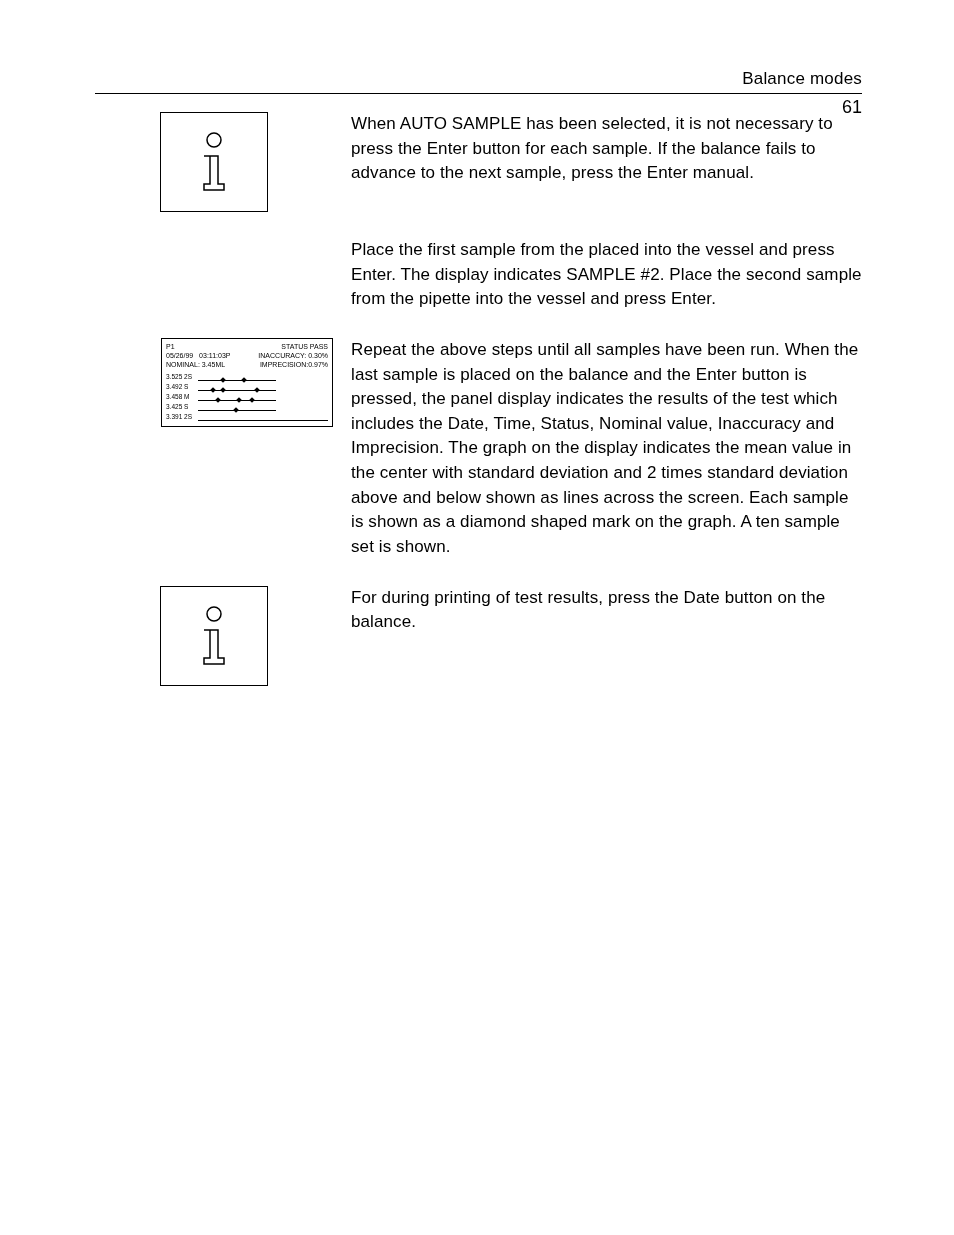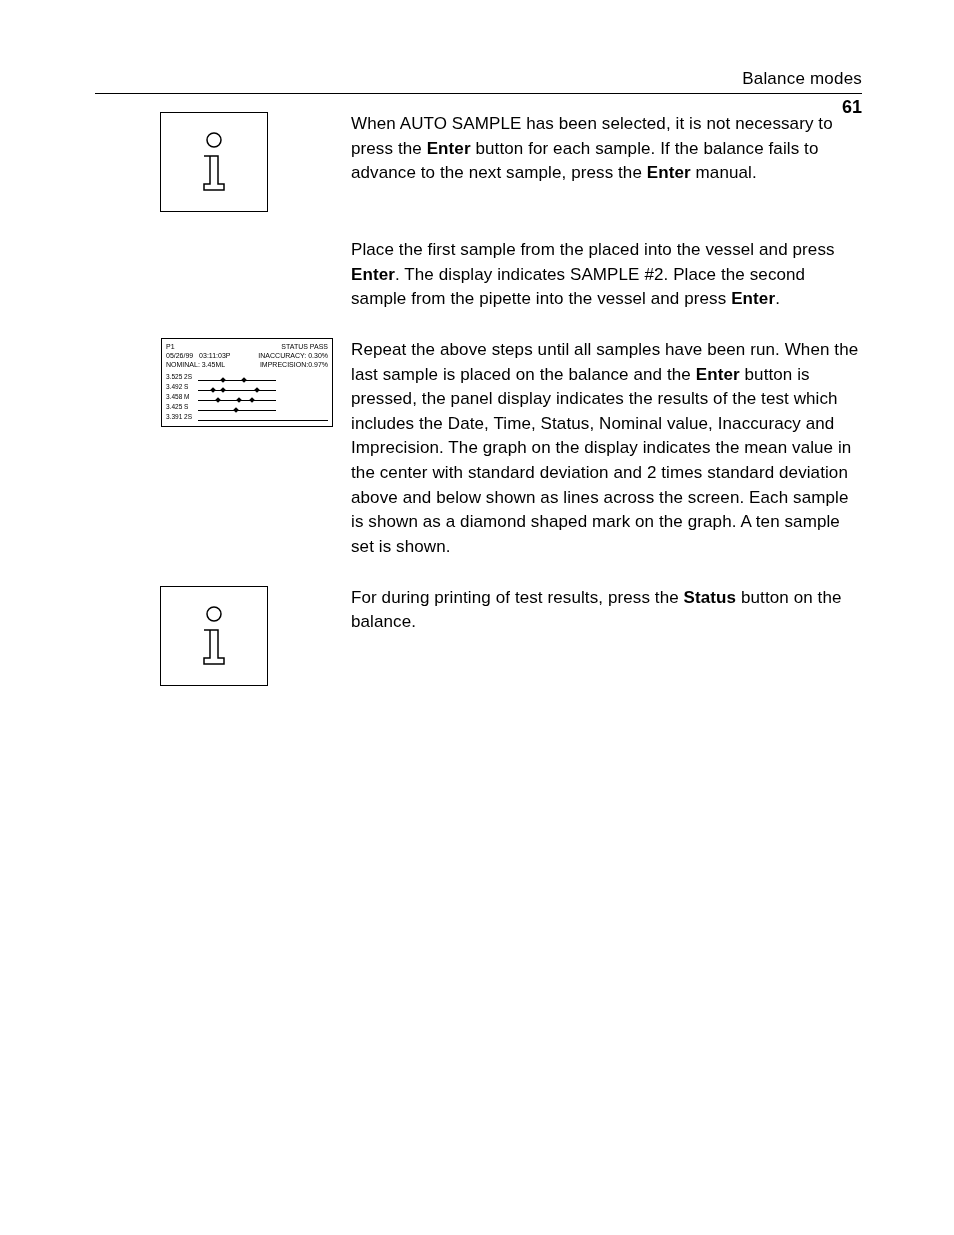--- a/index.html
+++ b/index.html
@@ -24,21 +24,21 @@
     font-weight: 400;
     letter-spacing: 0.2px;
   }
   .header-rule {
     border: none;
     border-top: 1px solid #000;
     margin-top: 4px;
   }
   .page-number {
     font-size: 18px;
-    font-weight: 700;
+    font-weight: 400;
     margin-top: 3px;
   }
   .content {
     position: absolute;
     top: 112px;
     left: 95px;
     right: 92px;
   }
   .block {
     display: flex;
@@ -54,21 +54,21 @@
   }
   .margin-col.center-icon { justify-content: center; }
   .text-col {
     flex: 1;
     font-size: 17px;
     line-height: 1.45;
     letter-spacing: 0.1px;
   }
   .text-col .para { margin-bottom: 22px; }
   .text-col .para:last-child { margin-bottom: 0; }
-  .bold { font-weight: 700; }
+  .bold { font-weight: 400; }
 
   .info-icon-box {
     width: 108px;
     height: 100px;
     border: 1px solid #000;
     display: flex;
     align-items: center;
     justify-content: center;
   }
   .info-icon-box svg { display: block; }
@@ -226,18 +226,18 @@
     <div class="margin-col center-icon">
       <div class="info-icon-box">
         <svg width="32" height="60" viewBox="0 0 32 60">
           <circle cx="16" cy="8" r="7" fill="none" stroke="#000" stroke-width="1.5"></circle>
           <path d="M 6 24 L 12 24 L 12 52 L 6 52 L 6 58 L 26 58 L 26 52 L 20 52 L 20 24 Z" fill="none" stroke="#000" stroke-width="1.5"></path>
         </svg>
       </div>
     </div>
     <div class="text-col">
       <p class="para">
-        <span>For during printing of test results, press the </span><span class="bold">Status</span><span> button on the balance.</span>
+        <span>For during printing of test results, press the </span><span class="bold">Date</span><span> button on the balance.</span>
       </p>
     </div>
   </div>
 
 </div>
 
 </body></html>

